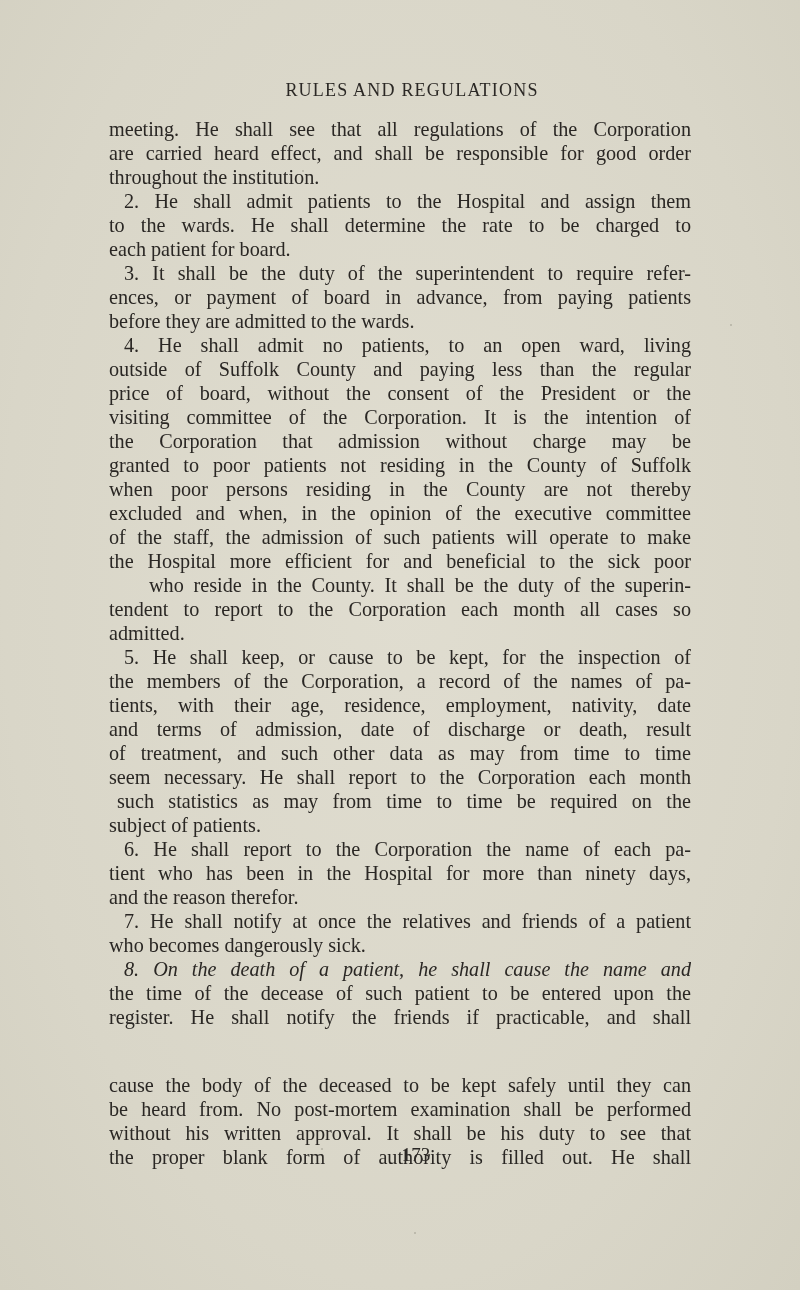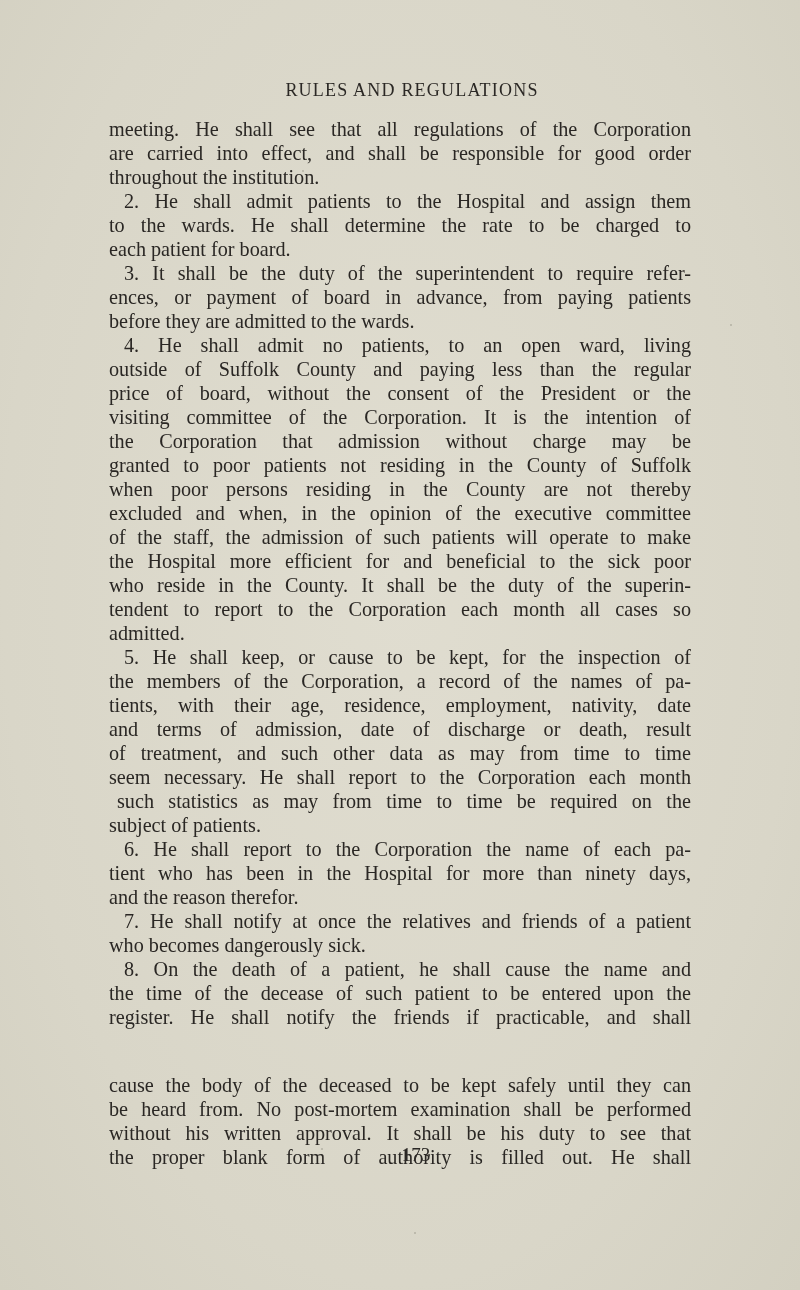--- a/index.html
+++ b/index.html
@@ -90,21 +90,21 @@
 <body>
 
 <div class="page">
   <div class="running-head">RULES AND REGULATIONS</div>
 
   <div class="body-text" id="body-text">
       <div class="line">
         <span class="line-inner" style="display: block; height: 24px; overflow: hidden;">meeting.  He shall see that all regulations of the Corporation</span>
       </div>
       <div class="line">
-        <span class="line-inner" style="display: block; height: 24px; overflow: hidden;">are carried into effect, and shall be responsible for good order</span>
+        <span class="line-inner" style="display: block; height: 24px; overflow: hidden;">are carried heard effect, and shall be responsible for good order</span>
       </div>
       <div class="line last">
         <span class="line-inner" style="display: block; height: 24px; overflow: hidden;">throughout the institution.</span>
       </div>
       <div class="line indent">
         <span class="line-inner" style="display: block; height: 24px; overflow: hidden;">2. He shall admit patients to the Hospital and assign them</span>
       </div>
       <div class="line">
         <span class="line-inner" style="display: block; height: 24px; overflow: hidden;">to the wards.  He shall determine the rate to be charged to</span>
       </div>
@@ -144,21 +144,21 @@
       <div class="line">
         <span class="line-inner" style="display: block; height: 24px; overflow: hidden;">excluded and when, in the opinion of the executive committee</span>
       </div>
       <div class="line">
         <span class="line-inner" style="display: block; height: 24px; overflow: hidden;">of the staff, the admission of such patients will operate to make</span>
       </div>
       <div class="line">
         <span class="line-inner" style="display: block; height: 24px; overflow: hidden;">the Hospital more efficient for and beneficial to the sick poor</span>
       </div>
       <div class="line">
-        <span class="line-inner" style="display: block; height: 24px; overflow: hidden;">who reside in the County.  It shall be the duty of the superin-</span>
+        <span class="line-inner" style="display: block; height: 24px; overflow: hidden; margin-left: 40px;">who reside in the County.  It shall be the duty of the superin-</span>
       </div>
       <div class="line">
         <span class="line-inner" style="display: block; height: 24px; overflow: hidden;">tendent to report to the Corporation each month all cases so</span>
       </div>
       <div class="line last">
         <span class="line-inner" style="display: block; height: 24px; overflow: hidden;">admitted.</span>
       </div>
       <div class="line indent">
         <span class="line-inner" style="display: block; height: 24px; overflow: hidden;">5. He shall keep, or cause to be kept, for the inspection of</span>
       </div>
@@ -192,21 +192,21 @@
       <div class="line last">
         <span class="line-inner" style="display: block; height: 24px; overflow: hidden;">and the reason therefor.</span>
       </div>
       <div class="line indent">
         <span class="line-inner" style="display: block; height: 24px; overflow: hidden;">7. He shall notify at once the relatives and friends of a patient</span>
       </div>
       <div class="line last">
         <span class="line-inner" style="display: block; height: 24px; overflow: hidden;">who becomes dangerously sick.</span>
       </div>
       <div class="line indent">
-        <span class="line-inner" style="display: block; height: 24px; overflow: hidden;">8. On the death of a patient, he shall cause the name and</span>
+        <span class="line-inner" style="display: block; height: 24px; overflow: hidden; font-style: italic;">8. On the death of a patient, he shall cause the name and</span>
       </div>
       <div class="line">
         <span class="line-inner" style="display: block; height: 24px; overflow: hidden;">the time of the decease of such patient to be entered upon the</span>
       </div>
       <div class="line">
         <span class="line-inner" style="display: block; height: 24px; overflow: hidden;">register.  He shall notify the friends if practicable, and shall</span>
       </div>
       <div class="line">
         <span class="line-inner" style="display: block; height: 24px; overflow: hidden; margin-top: 44px;">cause the body of the deceased to be kept safely until they can</span>
       </div>

